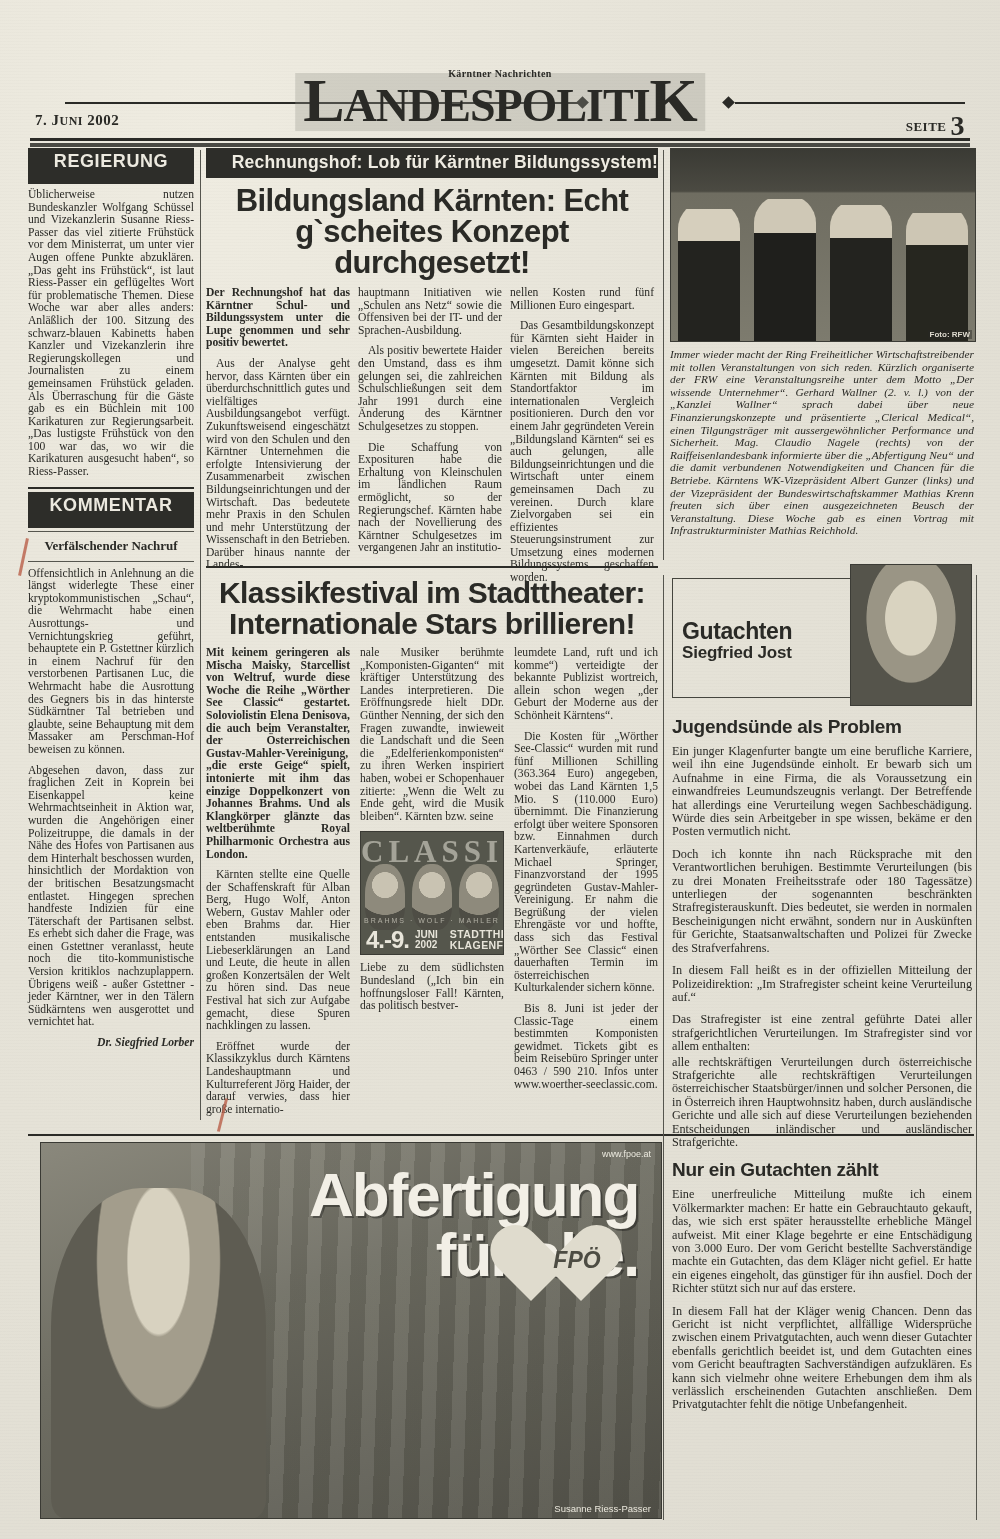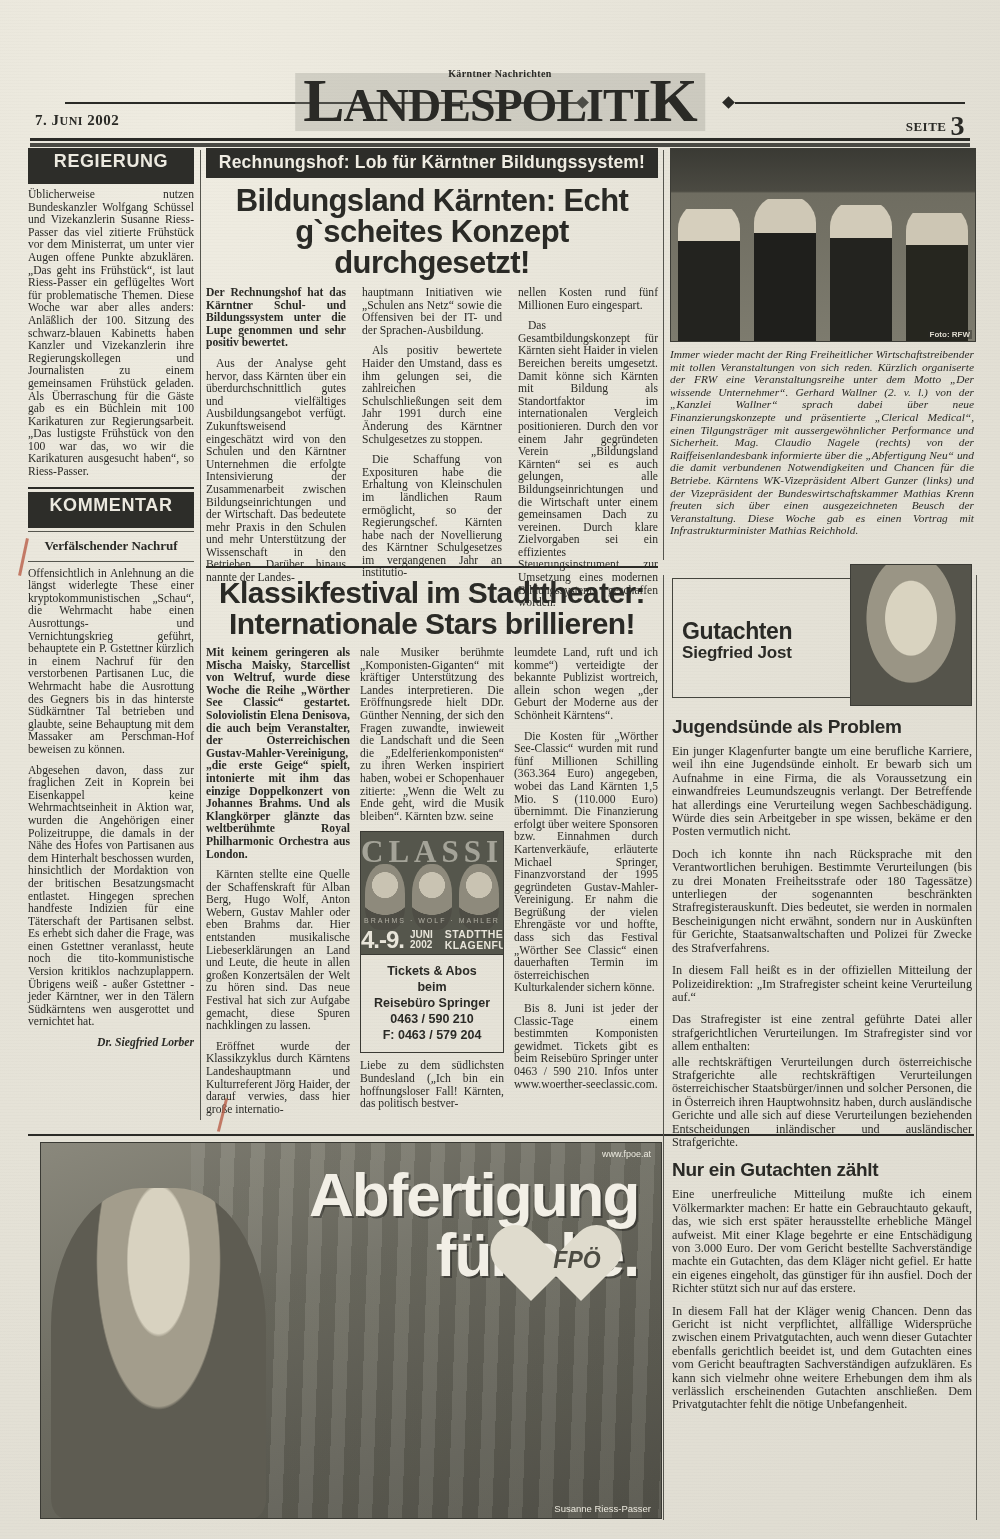--- a/index.html
+++ b/index.html
@@ -60,21 +60,21 @@
   .subhead{
     font-family:"Liberation Serif",serif;font-weight:bold;
     font-size:13px;text-align:center;padding:3px 0 4px 0;
   }
   .sig{font-style:italic;font-weight:bold;text-align:right;display:block;}
 
   
   .kicker-bar{
     background:#2d2d29;color:#efece2;
     font-family:"Liberation Sans",sans-serif;font-weight:bold;
-    font-size:17.5px;text-align:center;padding:4px 0 5px 0;letter-spacing:.2px;
+    font-size:17.5px;text-align:right;padding:4px 0 5px 0;letter-spacing:.2px;
   }
   .big-head{
     font-family:"Liberation Sans",sans-serif;font-weight:bold;
     font-size:31px;line-height:31px;text-align:center;
     letter-spacing:-.6px;margin:7px 0 9px 0;
   }
   .big-head2{
     font-family:"Liberation Sans",sans-serif;font-weight:bold;
     font-size:30px;line-height:31px;text-align:center;
     letter-spacing:-.6px;margin:3px 0 8px 0;
@@ -137,21 +137,21 @@
   }
   .cl-faces{position:absolute;left:0;right:0;top:26px;height:72px;display:flex;justify-content:space-around;align-items:flex-end;}
   .cl-face{width:40px;height:66px;border-radius:45% 45% 35% 35%;background:
       radial-gradient(circle at 50% 32%, #c9c3b2 0 26%, #8e8a7c 27% 60%, #4e4d45 61% 100%);}
   .cl-names{
     position:absolute;left:0;right:0;bottom:30px;text-align:center;
     font-family:"Liberation Sans",sans-serif;font-size:7px;letter-spacing:2px;
     color:rgba(226,223,210,.65);
   }
   .cl-date{position:absolute;left:0;right:0;bottom:0;height:28px;display:flex;align-items:center;color:#e8e5da;}
-  .cl-d1{font-family:"Liberation Sans",sans-serif;font-weight:bold;font-size:24px;letter-spacing:-1px;text-align:right;}
+  .cl-d1{font-family:"Liberation Sans",sans-serif;font-weight:bold;font-size:24px;padding-left:5px;letter-spacing:-1px;text-align:right;}
   .cl-d2{font-family:"Liberation Sans",sans-serif;font-weight:bold;font-size:10px;line-height:10px;padding-left:6px;}
   .cl-bar{width:1px;height:22px;background:#cdc9bc;margin:0 6px;}
   .cl-d3{font-family:"Liberation Sans",sans-serif;font-weight:bold;font-size:10.5px;line-height:11px;letter-spacing:.4px;}
   .ticket{
     text-align:center;padding:8px 4px 9px 4px;
     font-family:"Liberation Sans",sans-serif;font-weight:bold;
     font-size:12.5px;line-height:16px;border-top:1px solid #3a3a34;
   }
 
   
@@ -243,21 +243,21 @@
   <div class="vrule" style="left:200px;top:150px;height:970px;"></div>
 
   <div class="redmark" style="left:22px;top:538px;width:3px;height:38px;transform:rotate(12deg);"></div>
 
   <div class="col" style="left:206px;top:148px;width:452px;">
     <div class="kicker-bar">Rechnungshof: Lob für Kärntner Bildungssystem!</div>
     <div class="big-head">
       <div>Bildungsland Kärnten: Echt</div>
       <div>g`scheites Konzept durchgesetzt!</div>
     </div>
-    <div style="display:flex;gap:16px;">
+    <div style="display:flex;gap:8px;">
       <div class="body-txt" style="width:144px;">
         <p class="lead noind">Der Rechnungshof hat das Kärntner Schul- und Bildungssystem unter die Lupe genommen und sehr positiv bewertet.</p>
         <p>Aus der Analyse geht hervor, dass Kärnten über ein überdurchschnittlich gutes und vielfältiges Ausbildungsangebot verfügt. Zukunftsweisend eingeschätzt wird von den Schulen und den Kärntner Unternehmen die erfolgte Intensivierung der Zusammenarbeit zwischen Bildungseinrichtungen und der Wirtschaft. Das bedeutete mehr Praxis in den Schulen und mehr Unterstützung der Wissenschaft in den Betrieben. Darüber hinaus nannte der Landes-</p>
       </div>
       <div class="body-txt" style="width:144px;">
         <p class="noind">hauptmann Initiativen wie „Schulen ans Netz“ sowie die Offensiven bei der IT- und der Sprachen-Ausbildung.</p>
         <p>Als positiv bewertete Haider den Umstand, dass es ihm gelungen sei, die zahlreichen Schulschließungen seit dem Jahr 1991 durch eine Änderung des Kärntner Schulgesetzes zu stoppen.</p>
         <p>Die Schaffung von Exposituren habe die Erhaltung von Kleinschulen im ländlichen Raum ermöglicht, so der Regierungschef. Kärnten habe nach der Novellierung des Kärntner Schulgesetzes im vergangenen Jahr an institutio-</p>
       </div>
       <div class="body-txt" style="width:144px;">
@@ -317,27 +317,20 @@
                 <div>JUNI</div>
                 <div>2002</div>
               </div>
               <div class="cl-bar"></div>
               <div class="cl-d3">
                 <div>STADTTHEATER</div>
                 <div>KLAGENFURT</div>
               </div>
             </div>
           </div>
-          <div class="ticket">
-            <div>Tickets &amp; Abos</div>
-            <div>beim</div>
-            <div>Reisebüro Springer</div>
-            <div>0463 / 590 210</div>
-            <div>F: 0463 / 579 204</div>
-          </div>
         </div>
 
         <div class="body-txt" style="margin-top:7px;">
           <p class="noind">Liebe zu dem südlichsten Bundesland („Ich bin ein hoffnungsloser Fall! Kärnten, das politisch bestver-</p>
         </div>
       </div>
       <div class="body-txt" style="width:144px;">
         <p class="noind">leumdete Land, ruft und ich komme“) verteidigte der bekannte Publizist wortreich, allein schon wegen „der Geburt der Moderne aus der Schönheit Kärntens“.</p>
         <p>Die Kosten für „Wörther See-Classic“ wurden mit rund fünf Millionen Schilling (363.364 Euro) angegeben, wobei das Land Kärnten 1,5 Mio. S (110.000 Euro) übernimmt. Die Finanzierung erfolgt über weitere Sponsoren bzw. Einnahmen durch Kartenverkäufe, erläuterte Michael Springer, Finanzvorstand der 1995 gegründeten Gustav-Mahler-Vereinigung. Er nahm die Begrüßung der vielen Ehrengäste vor und hoffte, dass sich das Festival „Wörther See Classic“ einen dauerhaften Termin im österreichischen Kulturkalender sichern könne.</p>
         <p>Bis 8. Juni ist jeder der Classic-Tage einem bestimmten Komponisten gewidmet. Tickets gibt es beim Reisebüro Springer unter 0463 / 590 210. Infos unter www.woerther-seeclassic.com.</p>

